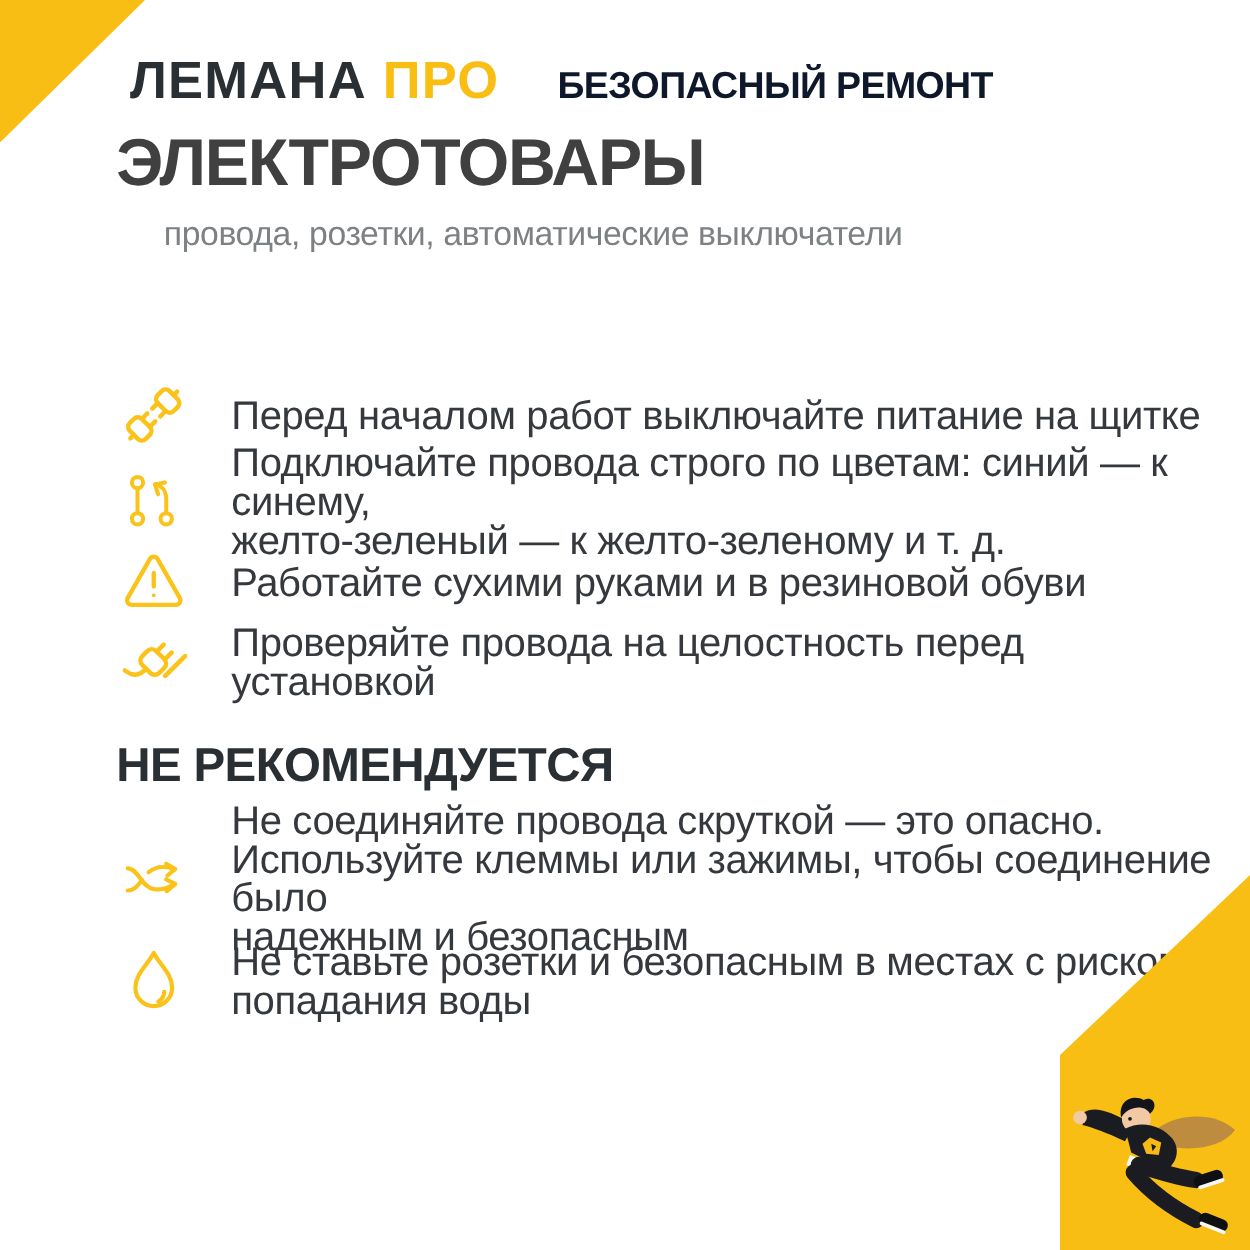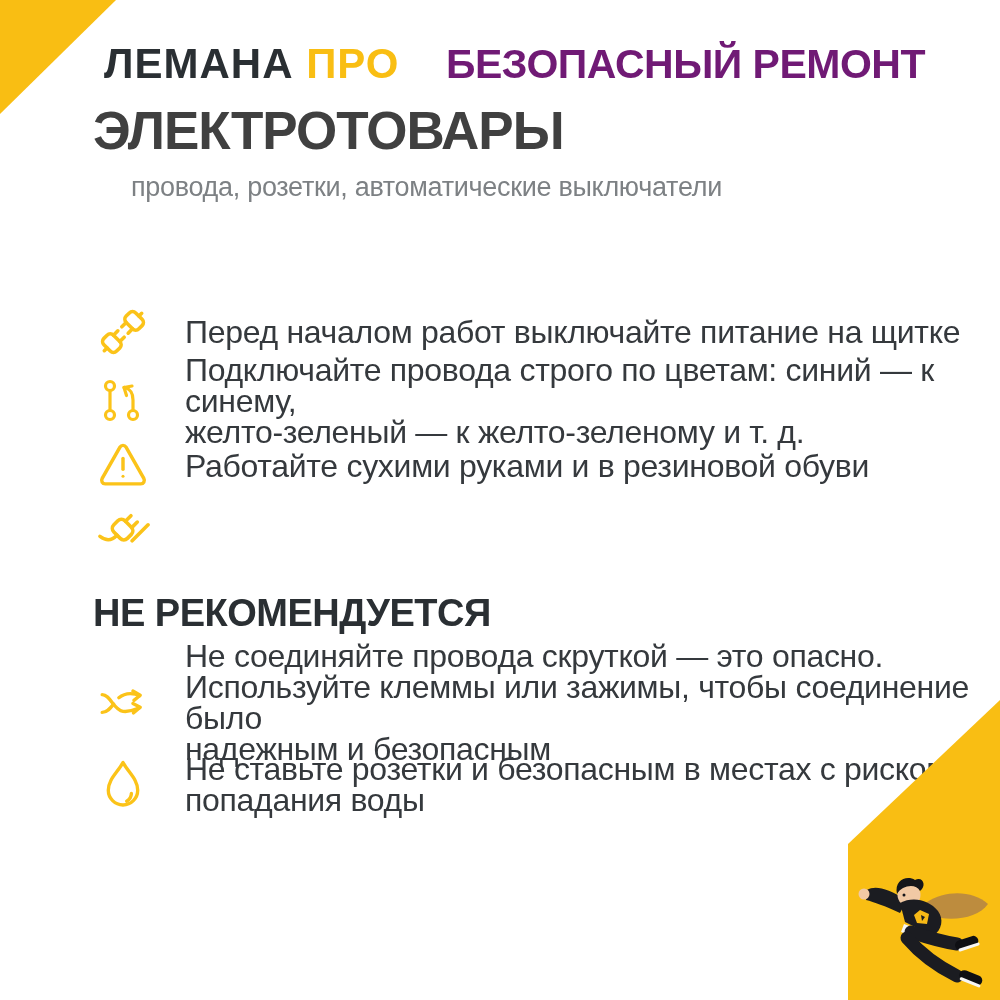--- a/index.html
+++ b/index.html
@@ -16,21 +16,21 @@
   }
   .corner-br {
     position:absolute; left:848px; top:700px; width:152px; height:300px;
     background:#F9BE13;
     clip-path:polygon(100% 0, 0 48%, 0 100%, 100% 100%);
   }
   
   .header { position:absolute; left:104px; top:40px; display:flex; align-items:baseline; }
   .logo { width:342px; font-weight:bold; font-size:42px; letter-spacing:1px; color:#2A2F33; white-space:nowrap; }
   .logo .pro { color:#F9BE13; }
-  .doc-title { font-weight:bold; font-size:41px; letter-spacing:-0.5px; color:#701a75; white-space:nowrap; }
+  .doc-title { font-weight:bold; font-size:30px; letter-spacing:-0.5px; color:#0f172a; white-space:nowrap; }
   
   .main-title { position:absolute; left:93px; top:100px; font-weight:bold; font-size:53px; letter-spacing:-1px; color:#404040; }
   .subtitle { position:absolute; left:95px; top:172px; font-size:27px; color:#7d8184; letter-spacing:-0.3px;margin-left:36px; }
   
   .section-heading { position:absolute; left:93px; font-weight:bold; font-size:38px; letter-spacing:-0.5px; color:#2A2F33; }
   .heading-rec { top:244px; }
   .heading-notrec { top:592px; }
   
   .row { position:absolute; left:95px; right:30px; display:flex; align-items:center; }
   .row .icon-box { width:56px; min-width:56px; height:56px; margin-right:34px;
@@ -116,20 +116,21 @@
       <svg width="54" height="54" viewBox="0 0 48 48">
         <g transform="rotate(45 24 24)">
           <rect x="15" y="17" width="17" height="14" rx="4.5"></rect>
           <line x1="20" y1="17" x2="20" y2="10"></line>
           <line x1="28" y1="17" x2="28" y2="10"></line>
           <line x1="36.5" y1="5" x2="36.5" y2="25"></line>
           <path d="M23.5 31 C23.5 39 20 41.5 13.5 42.5"></path>
         </g>
       </svg>
     </div>
+    <div class="item-text">Проверяйте провода на целостность перед установкой</div>
   </div>
 
   <div class="section-heading heading-notrec">НЕ РЕКОМЕНДУЕТСЯ</div>
 
   <div class="row r5">
     <div class="icon-box">
       <svg width="50" height="40" viewBox="0 0 48 38">
         <path d="M4 11 C12 11 15 26 24 27 C31 27.8 34 26 40 23.5"></path>
         <path d="M4 28 C9 28 12 24 15 20 M20 14 C23 11.5 27 10 31 10 C34.5 10 37 10.5 40 12"></path>
         <path d="M40.5 23 L33.5 19.5 M40.5 23 L34 28.5"></path>

